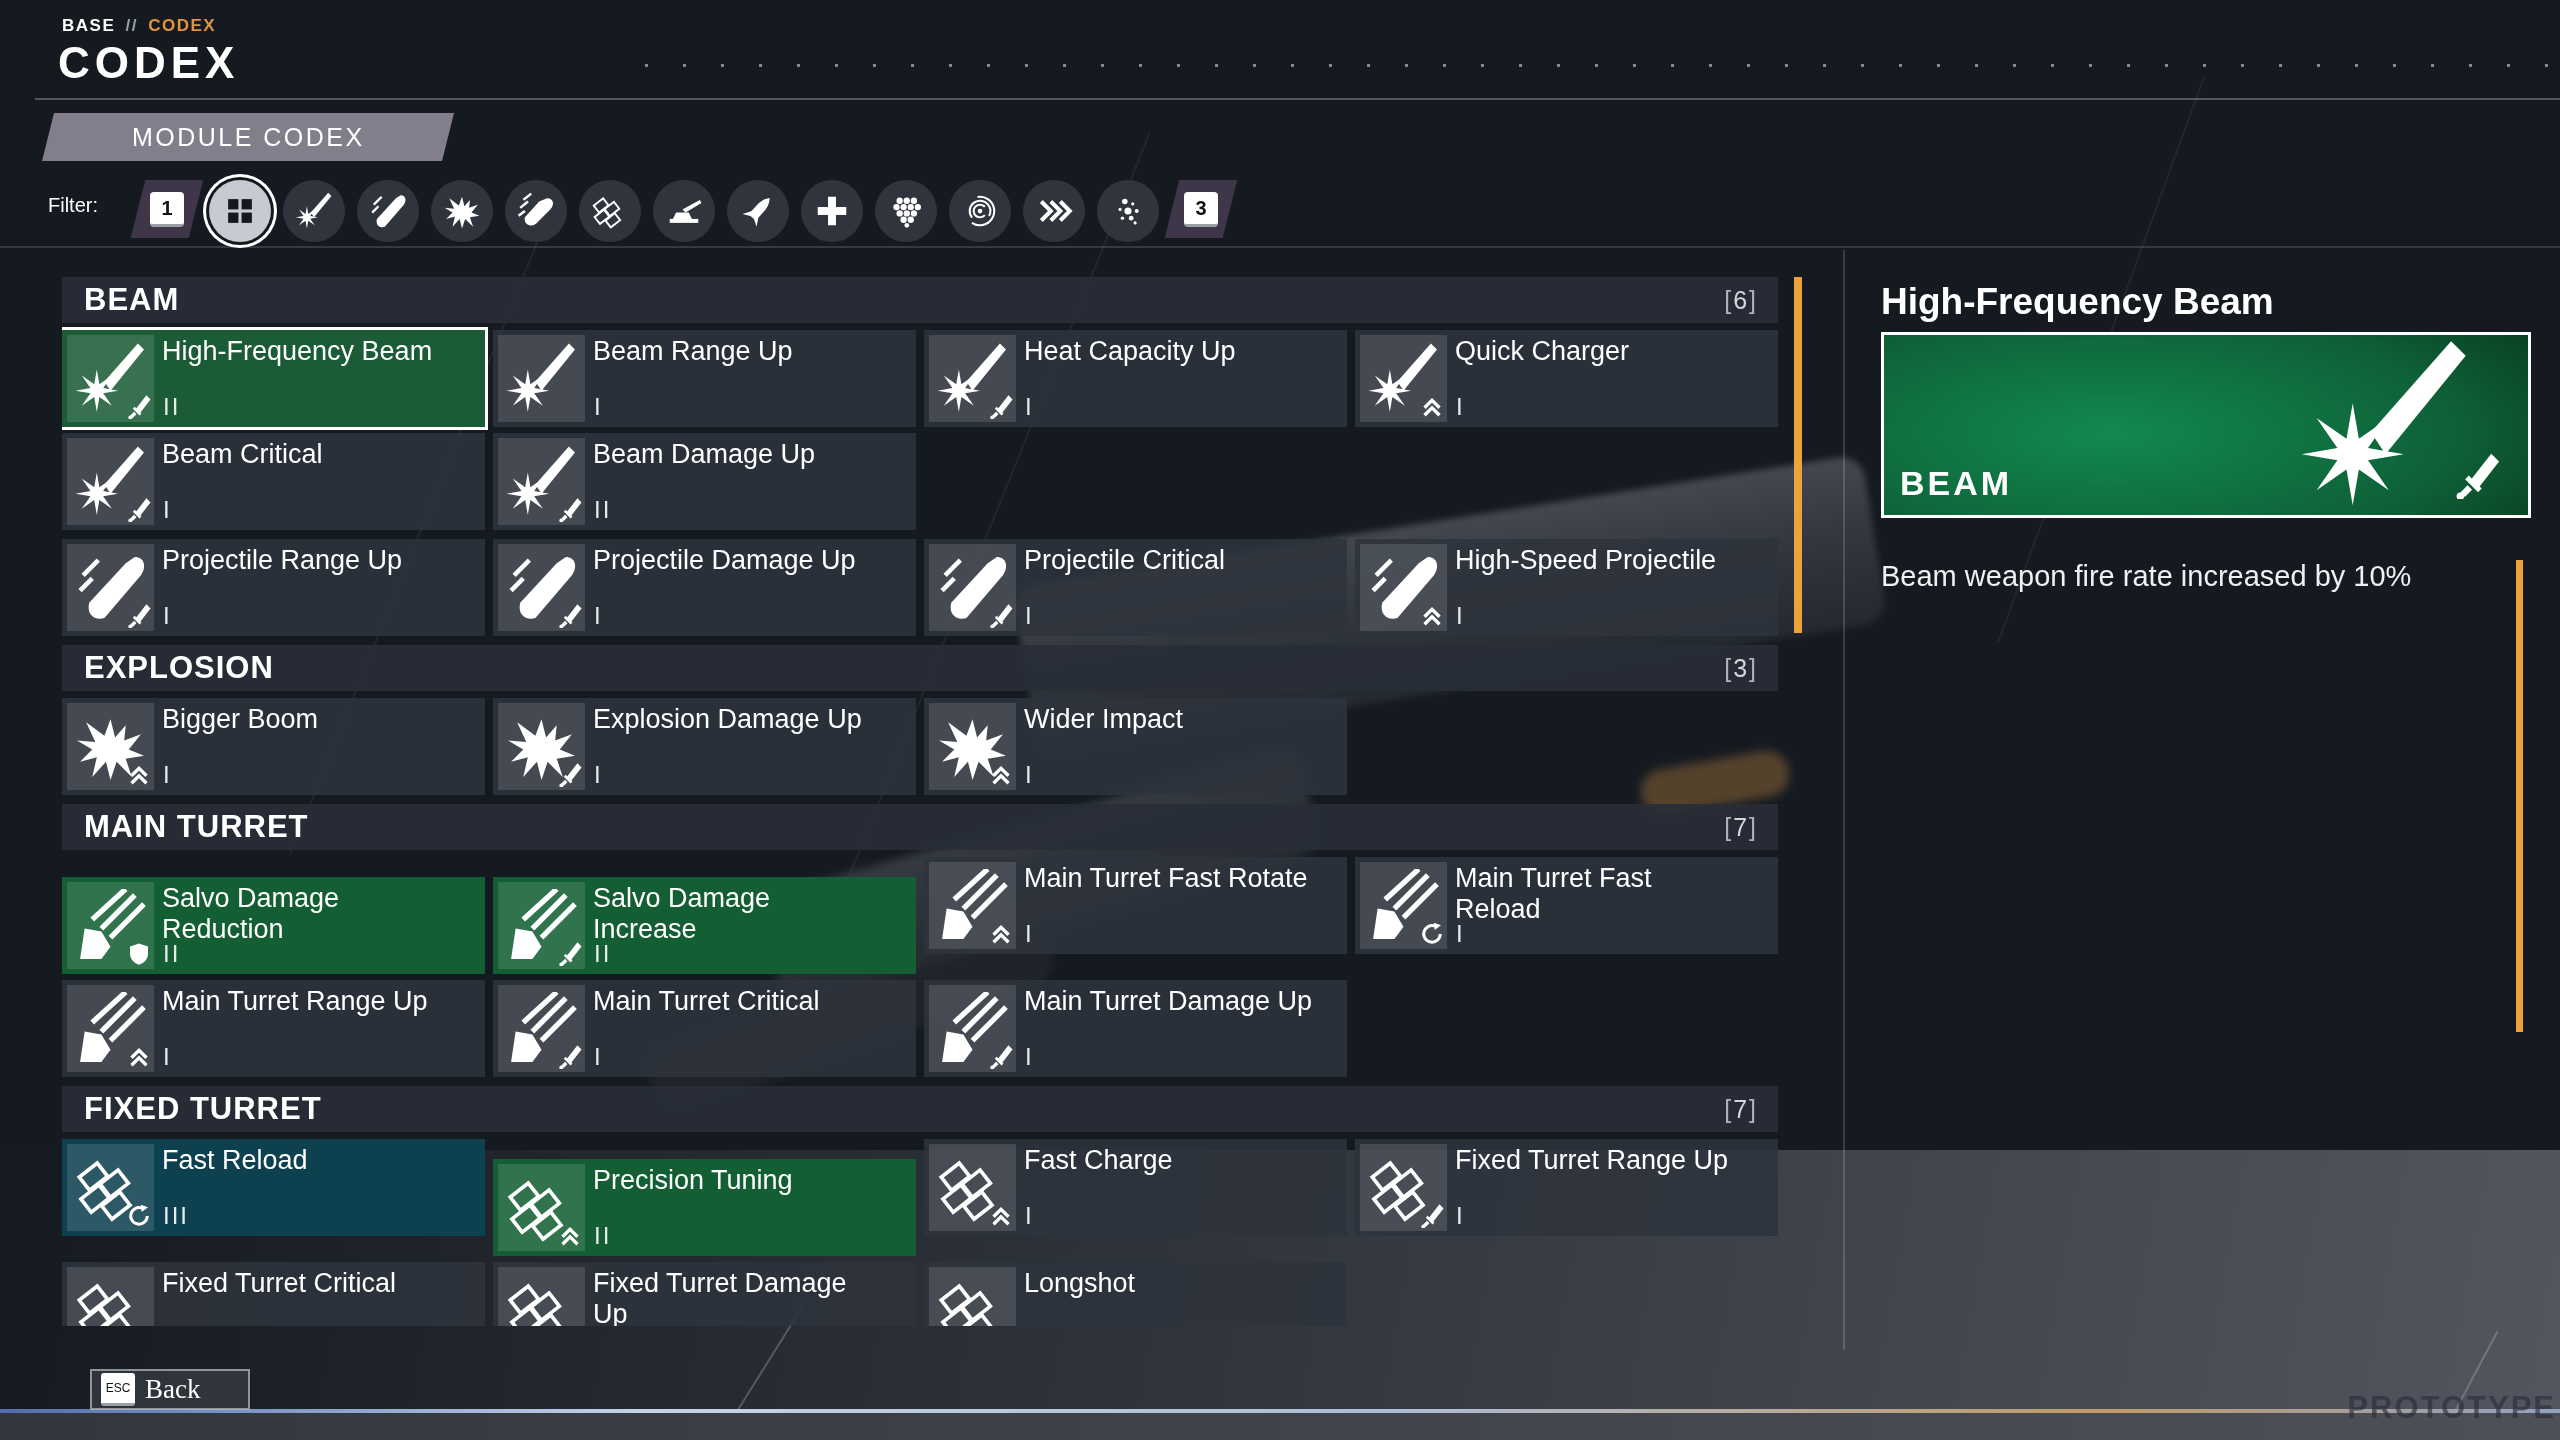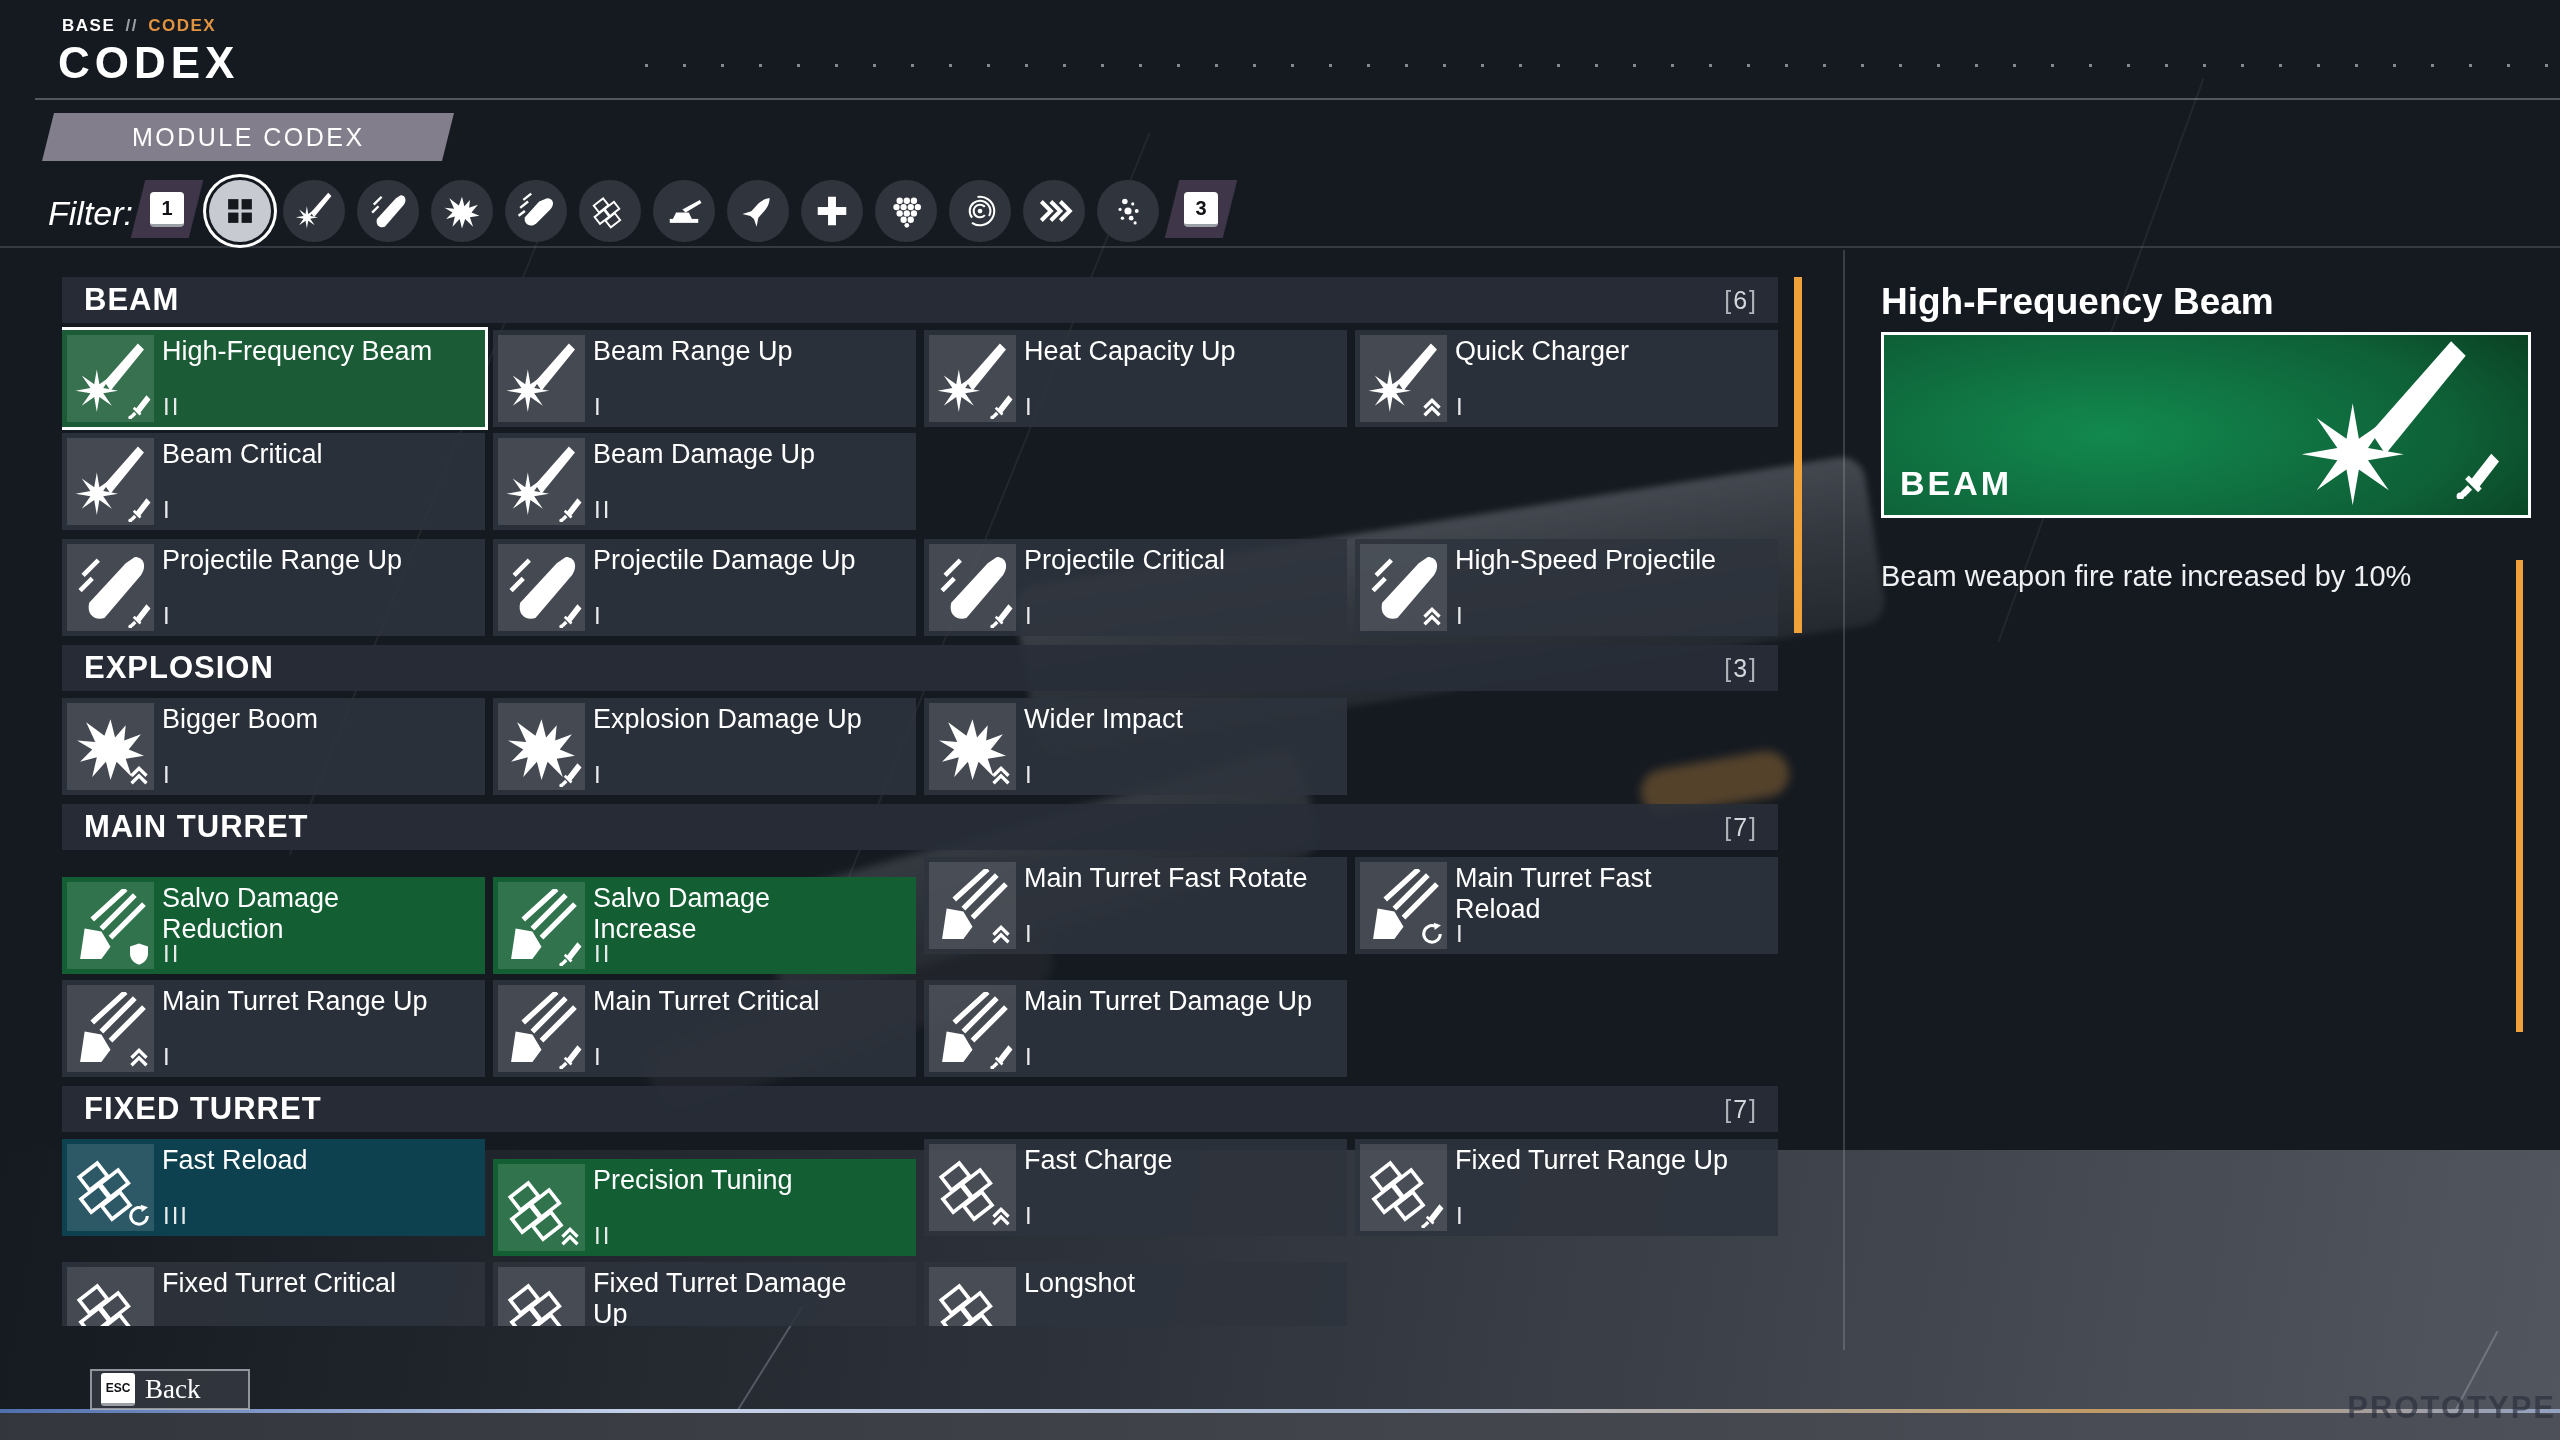--- a/index.html
+++ b/index.html
@@ -32,21 +32,21 @@
   .breadcrumb{left:62px;top:16px;font-size:17px;font-weight:700;letter-spacing:1.5px;}
   .bc-sep{color:#9aa0a8;margin:0 4px;}
   .bc-section{color:#e2933f;}
   .page-title{left:58px;top:38px;font-size:44px;font-weight:800;letter-spacing:5px;}
   .header-rule{left:35px;top:98px;width:2525px;height:2px;background:rgba(200,205,215,.35);}
   .tab{left:48px;top:113px;width:400px;height:48px;background:var(--tab-grey,#8d8795);
        transform:skewX(-14deg);display:flex;align-items:center;justify-content:center;}
   .tab-label{transform:skewX(14deg);font-size:25px;letter-spacing:2.5px;}
 
   
-  .filter-label{left:48px;top:194px;font-size:34px;font-style:italic;}
+  .filter-label{left:48px;top:194px;font-size:20px;}
   .keywrap{top:180px;width:58px;height:58px;}
   .keywrap .para{position:absolute;inset:0;transform:skewX(-14deg);background:var(--key-purple,rgba(92,75,100,.6));}
   .keycap{position:absolute;left:12px;top:12px;width:34px;height:32px;background:#fff;color:#101216;
           border-radius:4px;border-bottom:3px solid #9aa0a6;font-size:20px;font-weight:700;
           display:flex;align-items:center;justify-content:center;}
   #filter-icons{left:209px;top:180px;display:flex;gap:12px;}
   .fcircle{width:62px;height:62px;border-radius:50%;background:#30353d;
            display:flex;align-items:center;justify-content:center;}
   .fcircle .icn,.fcircle .icn svg{width:38px;height:38px;display:block;color:#fff;}
   .fcircle.sel{background:#c7cad0;box-shadow:0 0 0 3px #14181f,0 0 0 6px #fff;}
@@ -87,21 +87,21 @@
   .banner-sub{position:absolute;right:28px;bottom:16px;width:46px;height:46px;color:#fff;}
   .banner-sub svg{width:46px;height:46px;}
   .detail-desc{left:1881px;top:560px;width:610px;font-size:29px;color:#eef0f2;}
   .detail-sb{left:2516px;top:560px;width:7px;height:472px;background:var(--accent-orange,#f0a23a);}
 
   
   .back-btn{left:90px;top:1369px;width:160px;height:41px;border:2px solid rgba(210,215,220,.6);
             background:rgba(75,80,88,.45);display:flex;align-items:center;gap:10px;
             padding:0 9px;box-sizing:border-box;}
   .esc-key{width:34px;height:30px;background:#fff;color:#101216;border-radius:3px;
-           border-bottom:3px solid #9aa0a6;font-size:12px;font-weight:700;
+           border-bottom:3px solid #9aa0a6;font-size:12px;font-weight:400;
            display:flex;align-items:center;justify-content:center;}
   .back-label{font-size:27px;font-family:Liberation Serif, serif;}
   .watermark{right:4px;top:1390px;font-size:31px;font-weight:700;letter-spacing:2px;color:rgba(42,46,60,.65);}
 </style>
 </head>
 <body>
 
 <div class="screen">
 
   <div class="dotline"></div>

